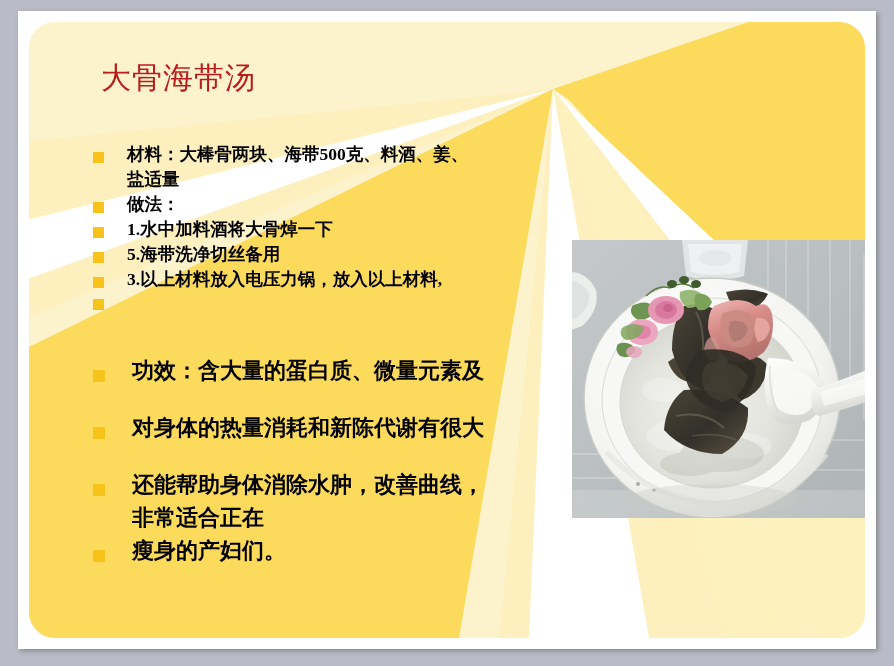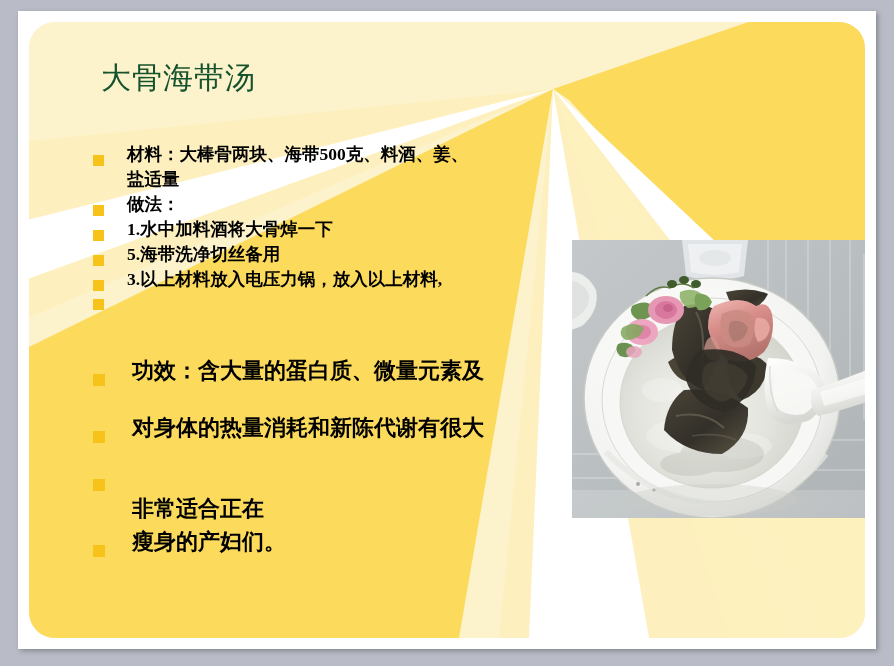--- a/index.html
+++ b/index.html
@@ -41,33 +41,33 @@
     height: 100%;
   }
 
   
   #title {
     position: absolute;
     left: 72px;
     top: 37px;
     font-size: 30px;
     line-height: 1.25;
-    color: #14532d;
+    color: #b91c1c;
     letter-spacing: 1px;
     white-space: nowrap;
   }
 
   
   .blk {
     position: absolute;
   }
 
   .row {
     display: flex;
-    align-items: flex-end;
+    align-items: center;
   }
 
   .bullet {
     flex: 0 0 auto;
     width: 11px;
     height: 11px;
     background: #f7c31b;
     margin-top: 7px;
     margin-right: 0px;
   }
@@ -192,20 +192,21 @@
         </div>
         <div class="row">
           <span class="bullet"></span>
           <span class="txt">对身体的热量消耗和新陈代谢有很大</span>
         </div>
         <div class="row">
           <span class="bullet none"></span>
         </div>
         <div class="row">
           <span class="bullet"></span>
+          <span class="txt">还能帮助身体消除水肿，改善曲线，</span>
         </div>
         <div class="row">
           <span class="bullet none"></span>
           <span class="txt">非常适合正在</span>
         </div>
         <div class="row">
           <span class="bullet"></span>
           <span class="txt">瘦身的产妇们。</span>
         </div>
       </div>

